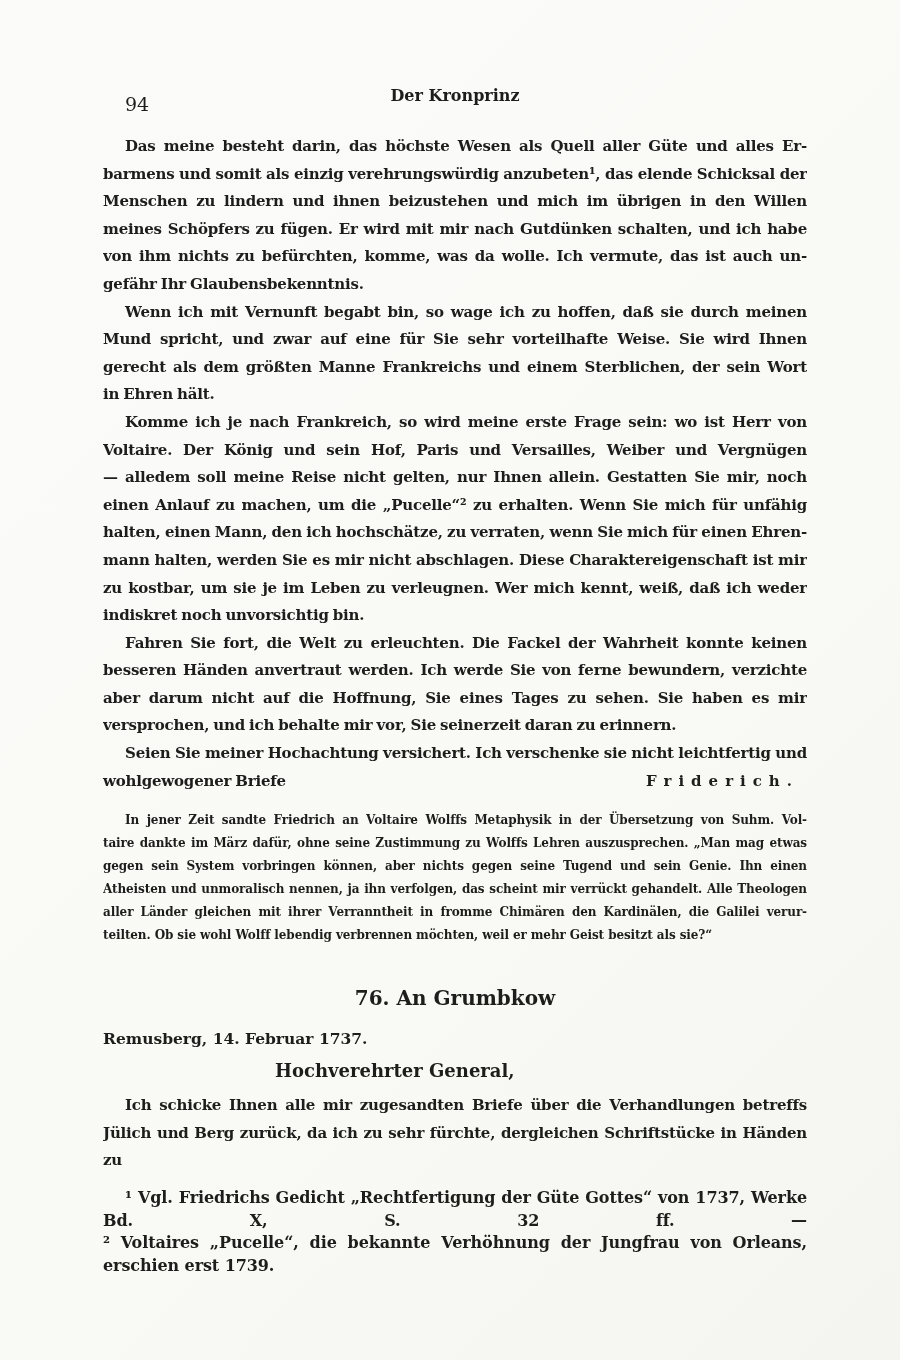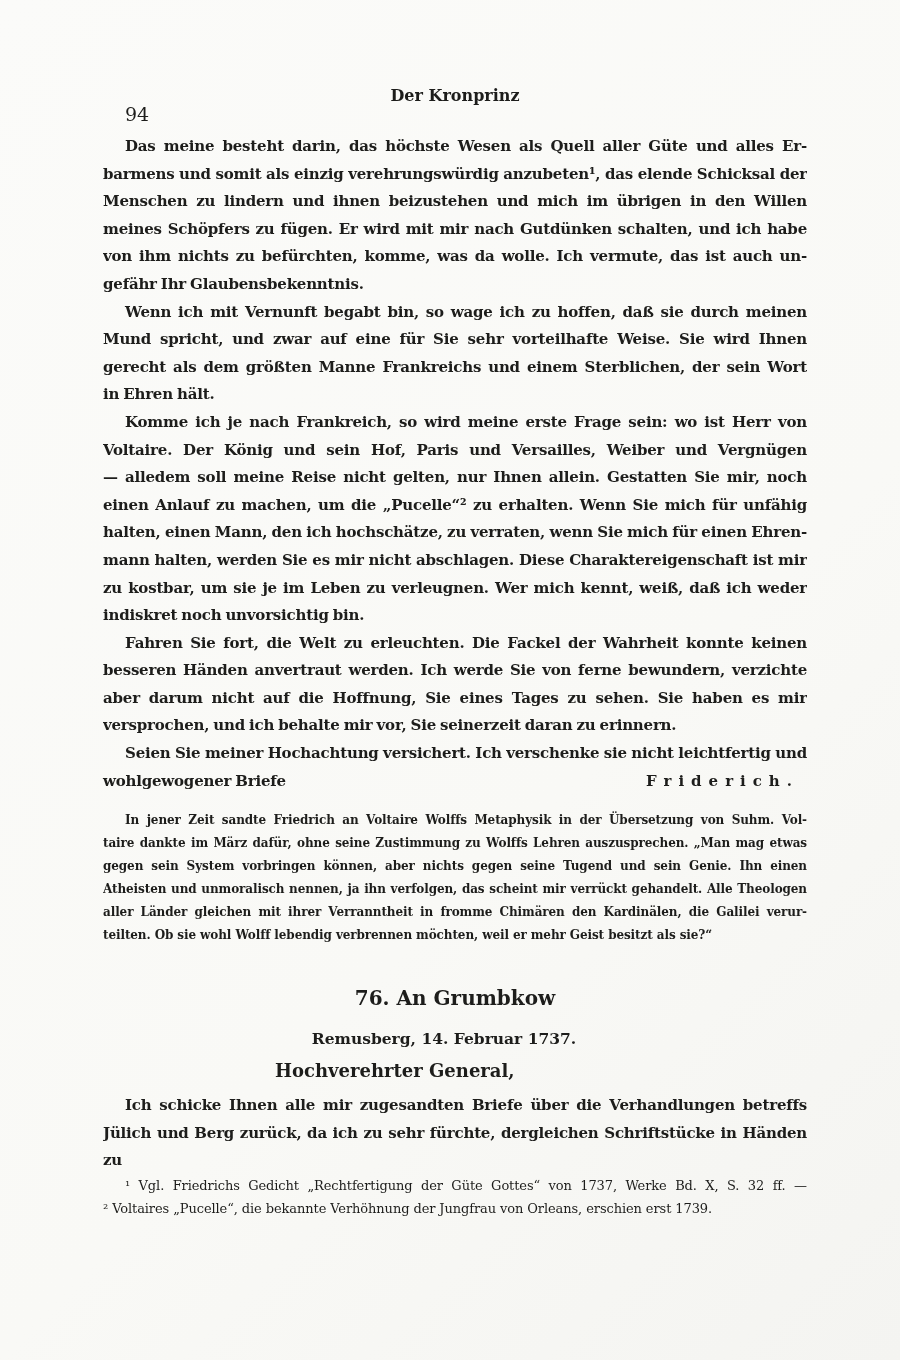--- a/index.html
+++ b/index.html
@@ -8,39 +8,39 @@
     position:relative;width:900px;height:1360px;
     background:linear-gradient(135deg,#fbfbf9 0%,#f9f9f6 60%,#f4f4f1 100%);
     font-family:"DejaVu Serif","Liberation Serif",serif;
     color:#1d1d1b;
     box-sizing:border-box;
     padding-top:84px;
   }
   .text-col{width:704px;margin-left:103px;}
   
   .running-head{position:relative;height:24px;line-height:24px;}
-  .page-num{position:absolute;left:22px;top:18px;font-size:19px;font-weight:normal;}
+  .page-num{position:absolute;left:22px;top:8px;font-size:19px;font-weight:normal;}
   .running-title{display:block;text-align:center;font-size:16px;font-weight:bold;}
   
   .body-block{margin-top:25px;font-size:15px;font-weight:bold;line-height:27.6px;letter-spacing:-0.2px;word-spacing:-1px;}
   .para{margin:0;}
   .ln{text-align:justify;text-align-last:justify;overflow:hidden;hyphens:none;}
   .ln.end{text-align-last:left;}
   .ln.ind{text-indent:22px;}
   .closing-row{display:flex;justify-content:space-between;align-items:baseline;}
   .signature{letter-spacing:7px;padding-right:8px;}
   
   .note-block{margin-top:14px;font-size:12px;font-weight:bold;line-height:23px;letter-spacing:-0.1px;}
   
   .heading{margin:30px 0 0 0;text-align:center;font-size:20px;font-weight:bold;line-height:42px;}
-  .dateline{margin-top:6px;text-align:center;padding-right:22px;font-size:15.5px;font-weight:bold;line-height:27px;}
+  .dateline{margin-top:6px;text-align:left;padding-right:22px;font-size:15.5px;font-weight:bold;line-height:27px;}
   .salutation{margin-top:5px;padding-left:172px;font-size:18px;font-weight:bold;line-height:27px;}
   .body76{margin-top:8px;}
   
-  .footnotes-block{margin-top:0;font-size:13px;font-weight:normal;line-height:22.5px;letter-spacing:-0.1px;}
+  .footnotes-block{margin-top:12px;font-size:16px;font-weight:bold;line-height:22.5px;letter-spacing:-0.1px;}
 </style>
 </head>
 <body>
 
 <div class="page">
 
   <div class="text-col running-head">
     <span class="page-num">94</span>
     <span class="running-title">Der Kronprinz</span>
   </div>

